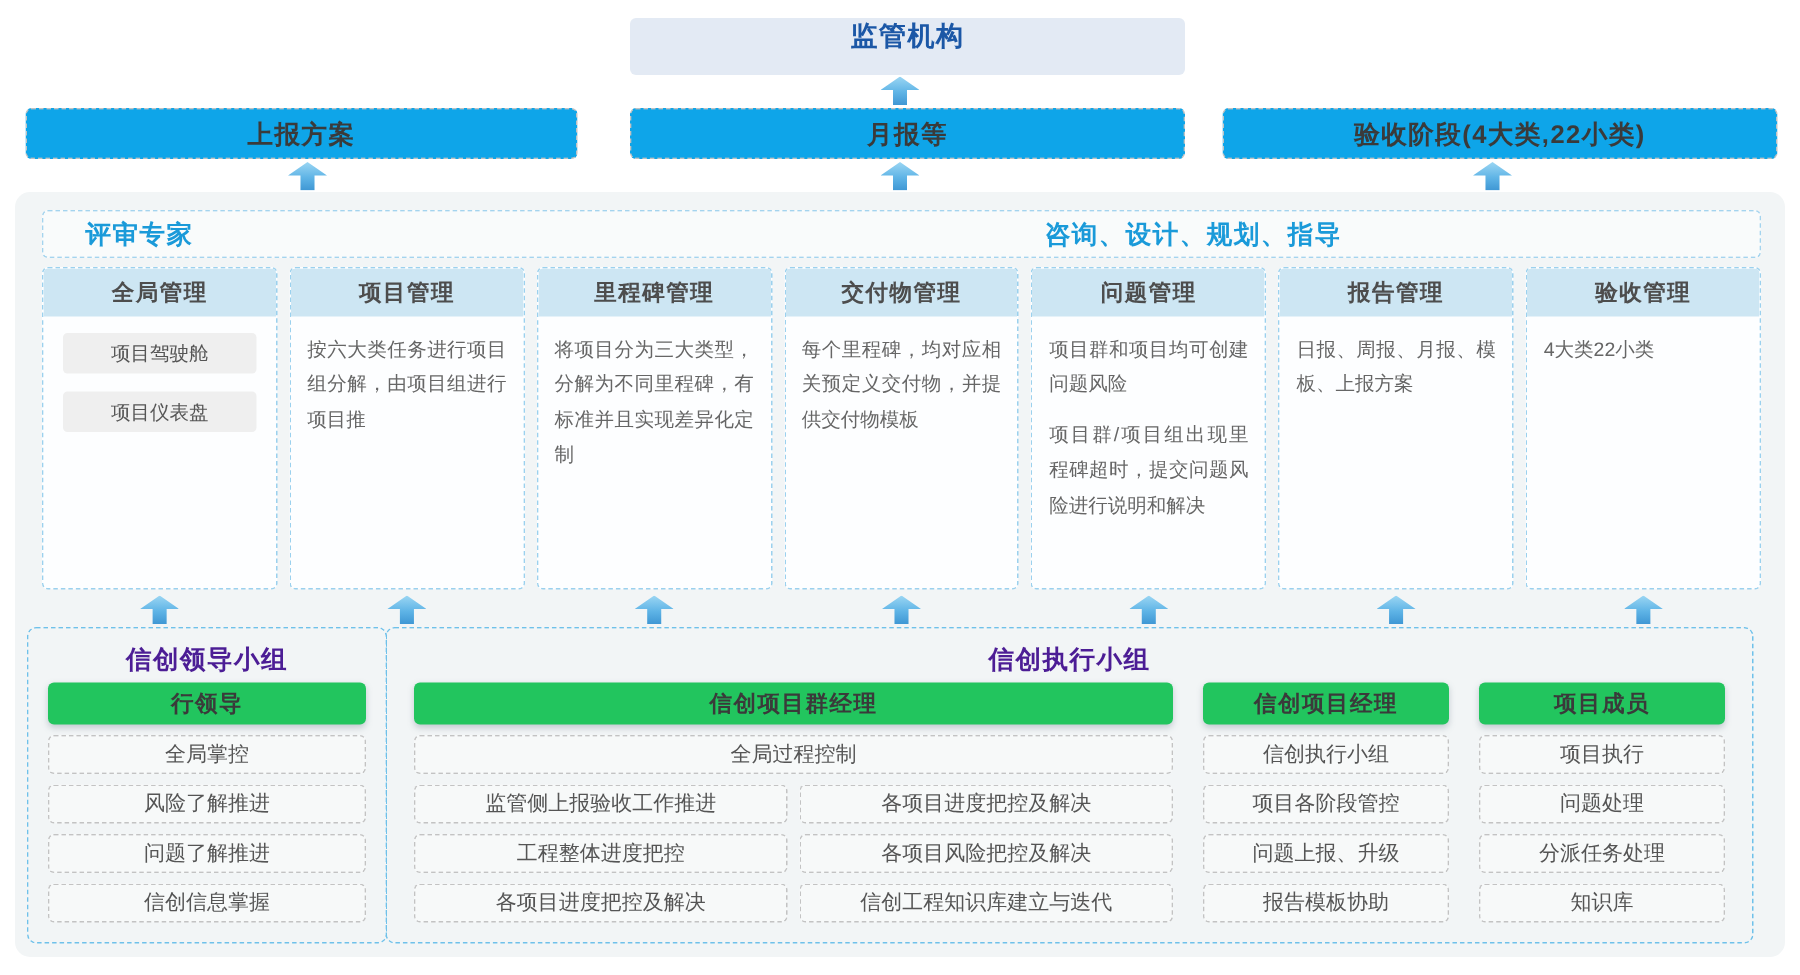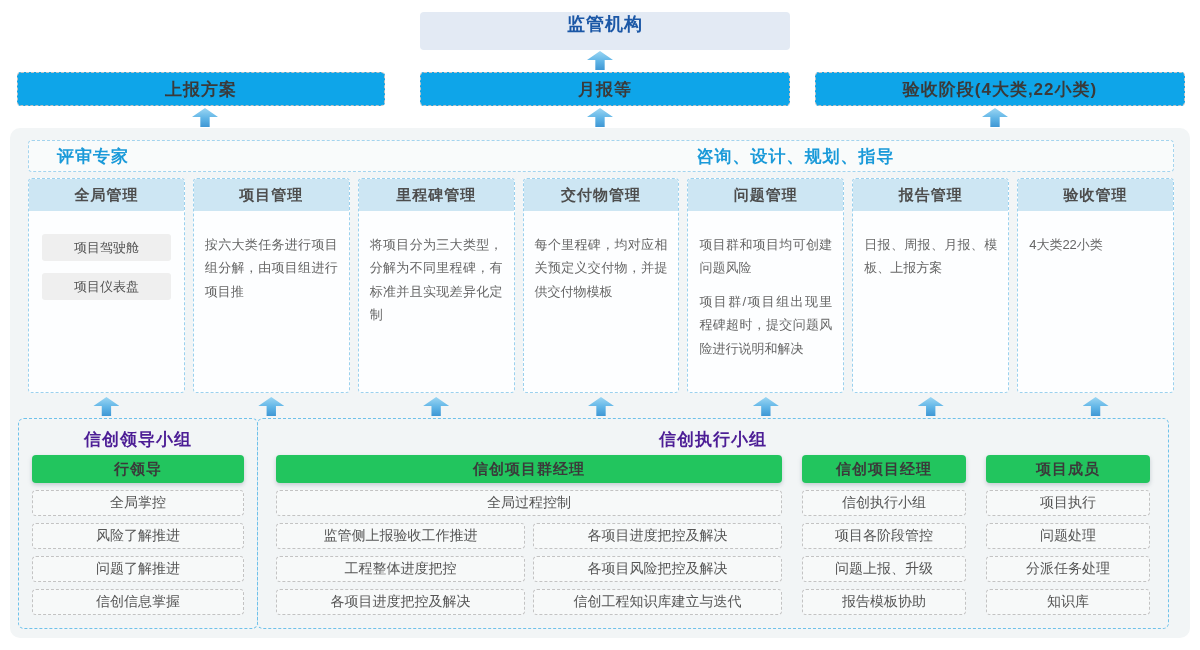--- a/index.html
+++ b/index.html
@@ -59,21 +59,21 @@
   .col {
     flex:1; border:1px dashed #9bd1ee; border-radius:4px;
     background:#fdfeff; display:flex; flex-direction:column; overflow:hidden;
   }
   .col-header {
     height:32px; flex:0 0 32px; background:#cde6f3;
     display:flex; align-items:center; justify-content:center;
     font-size:15px; font-weight:bold; color:#4d4d4d; letter-spacing:1px;
   }
   .col-body {
-    padding:22px 11px; font-size:13px; color:#666; line-height:1.8;
+    padding:10px 11px; font-size:13px; color:#666; line-height:1.8;
     text-align:justify;
   }
   .col-body .para { margin-bottom:10px; }
   .chip {
     height:27px; margin:1px 2px 12px 2px; background:#efefef; border-radius:3px;
     display:flex; align-items:center; justify-content:center;
     font-size:13px; color:#555;
   }
   .arrow-row {
     position:absolute; left:18px; top:269px; width:1146px; display:flex; gap:8px;

